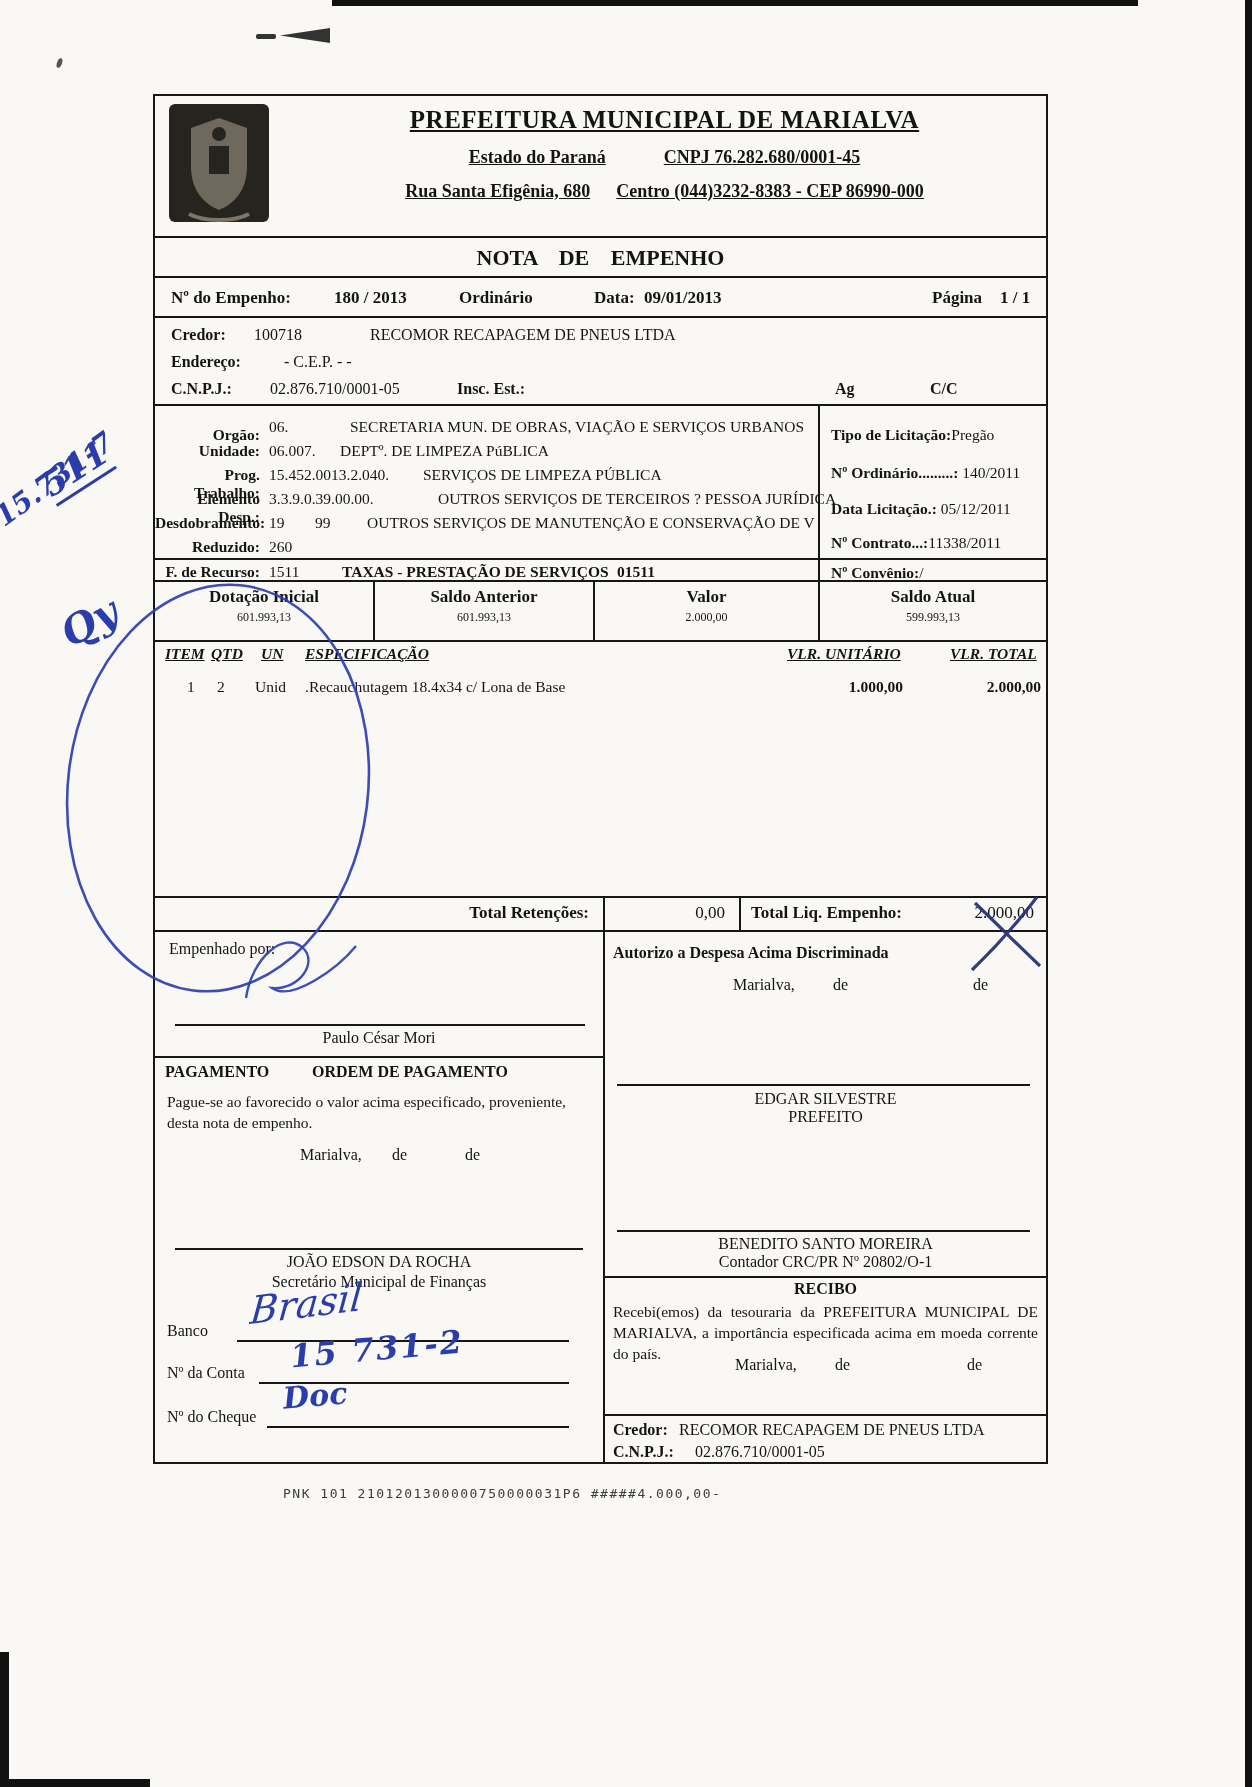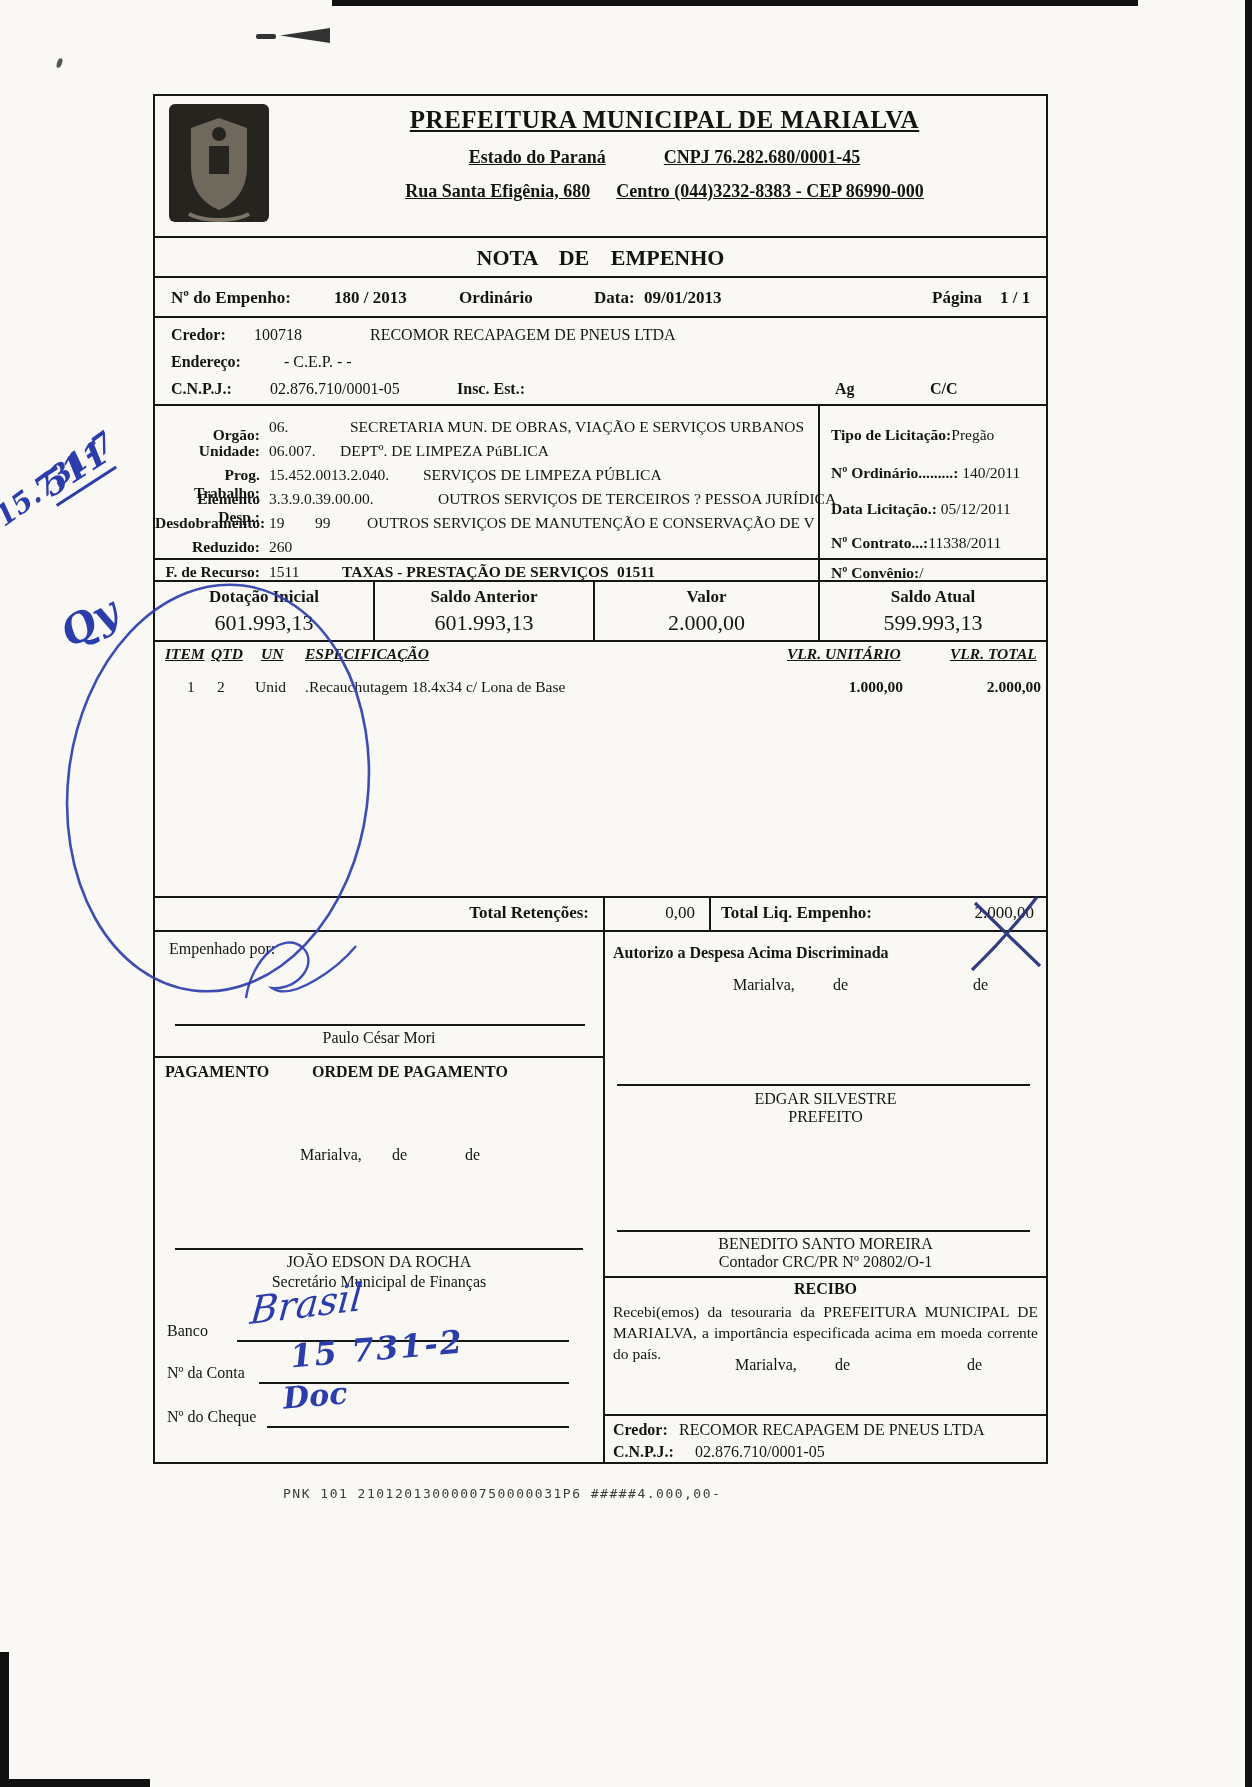--- a/index.html
+++ b/index.html
@@ -35,30 +35,30 @@
   .blk-class { border-top:2.5px solid #161616; height:176px; position:relative; font-size:15.5px; }
   .vdiv { position:absolute; left:663px; top:0; bottom:0; border-left:2.5px solid #161616; }
   .hdiv-class { position:absolute; left:0; right:0; top:152px; border-top:2px solid #161616; }
   .cl-label { position:absolute; left:0; width:105px; text-align:right; font-weight:bold; }
   .cl-code { position:absolute; left:114px; }
 
   .tbl-saldos { border-top:2.5px solid #161616; height:60px; display:flex; text-align:center; }
   .ts-cell { padding-top:5px; border-right:2.5px solid #161616; }
   .ts-cell:last-child { border-right:none; flex:1; }
   .ts-h { font-weight:bold; font-size:17px; }
-  .ts-v { font-size:22px; margin-top:3px; }
+  .ts-v { font-size:12px; margin-top:3px; }
 
   .items-head { border-top:2.5px solid #161616; height:26px; position:relative; font-weight:bold; font-style:italic; font-size:15.5px; }
   .items-head span { position:absolute; top:3px; text-decoration:underline; }
   .items-body { height:230px; position:relative; font-size:15.5px; }
   .items-body span { top:12px; }
 
   .row-tot { border-top:2.5px solid #161616; height:34px; display:flex; font-size:17px; line-height:30px; }
   .tt1 { width:450px; border-right:2.5px solid #161616; text-align:right; padding-right:14px; font-weight:bold; }
-  .tt2 { width:106px; border-right:2.5px solid #161616; text-align:right; padding-right:14px; }
+  .tt2 { width:136px; border-right:2.5px solid #161616; text-align:right; padding-right:14px; }
   .tt3 { width:172px; padding-left:10px; font-weight:bold; }
   .tt4 { flex:1; text-align:right; padding-right:12px; }
 
   .sig-area { border-top:2.5px solid #161616; display:flex; height:532px; font-size:16px; }
   .sig-left { width:450px; flex:none; border-right:2.5px solid #161616; position:relative; }
   .sig-right { flex:1; position:relative; }
   .sline { position:absolute; border-bottom:2px solid #161616; }
   .hline { position:absolute; left:0; right:0; border-top:2px solid #161616; }
   .ctr { left:0; right:0; text-align:center; }
   .para { line-height:1.35; }
@@ -217,20 +217,21 @@
     <div class="sig-area">
 
       <div class="sig-left">
         <span class="abs" style="left:14px; top:8px;">Empenhado por:</span>
         <div class="sline" style="left:20px; right:18px; top:92px;"></div>
         <div class="abs ctr" style="top:97px;">Paulo César Mori</div>
 
         <div class="hline" style="top:124px;"></div>
         <span class="abs b" style="left:10px; top:131px;">PAGAMENTO</span>
         <span class="abs b" style="left:145px; top:131px; width:220px; text-align:center;">ORDEM DE PAGAMENTO</span>
+        <div class="abs para" style="left:12px; top:160px; width:430px; font-size:15.5px;">Pague-se ao favorecido o valor acima especificado, proveniente, desta nota de empenho.</div>
 
         <span class="abs" style="left:145px; top:214px;">Marialva,</span>
         <span class="abs" style="left:237px; top:214px;">de</span>
         <span class="abs" style="left:310px; top:214px;">de</span>
 
         <div class="sline" style="left:20px; right:20px; top:316px;"></div>
         <div class="abs ctr" style="top:321px;">JOÃO EDSON DA ROCHA</div>
         <div class="abs ctr" style="top:341px;">Secretário Municipal de Finanças</div>
 
         <span class="abs" style="left:12px; top:390px;">Banco</span>

